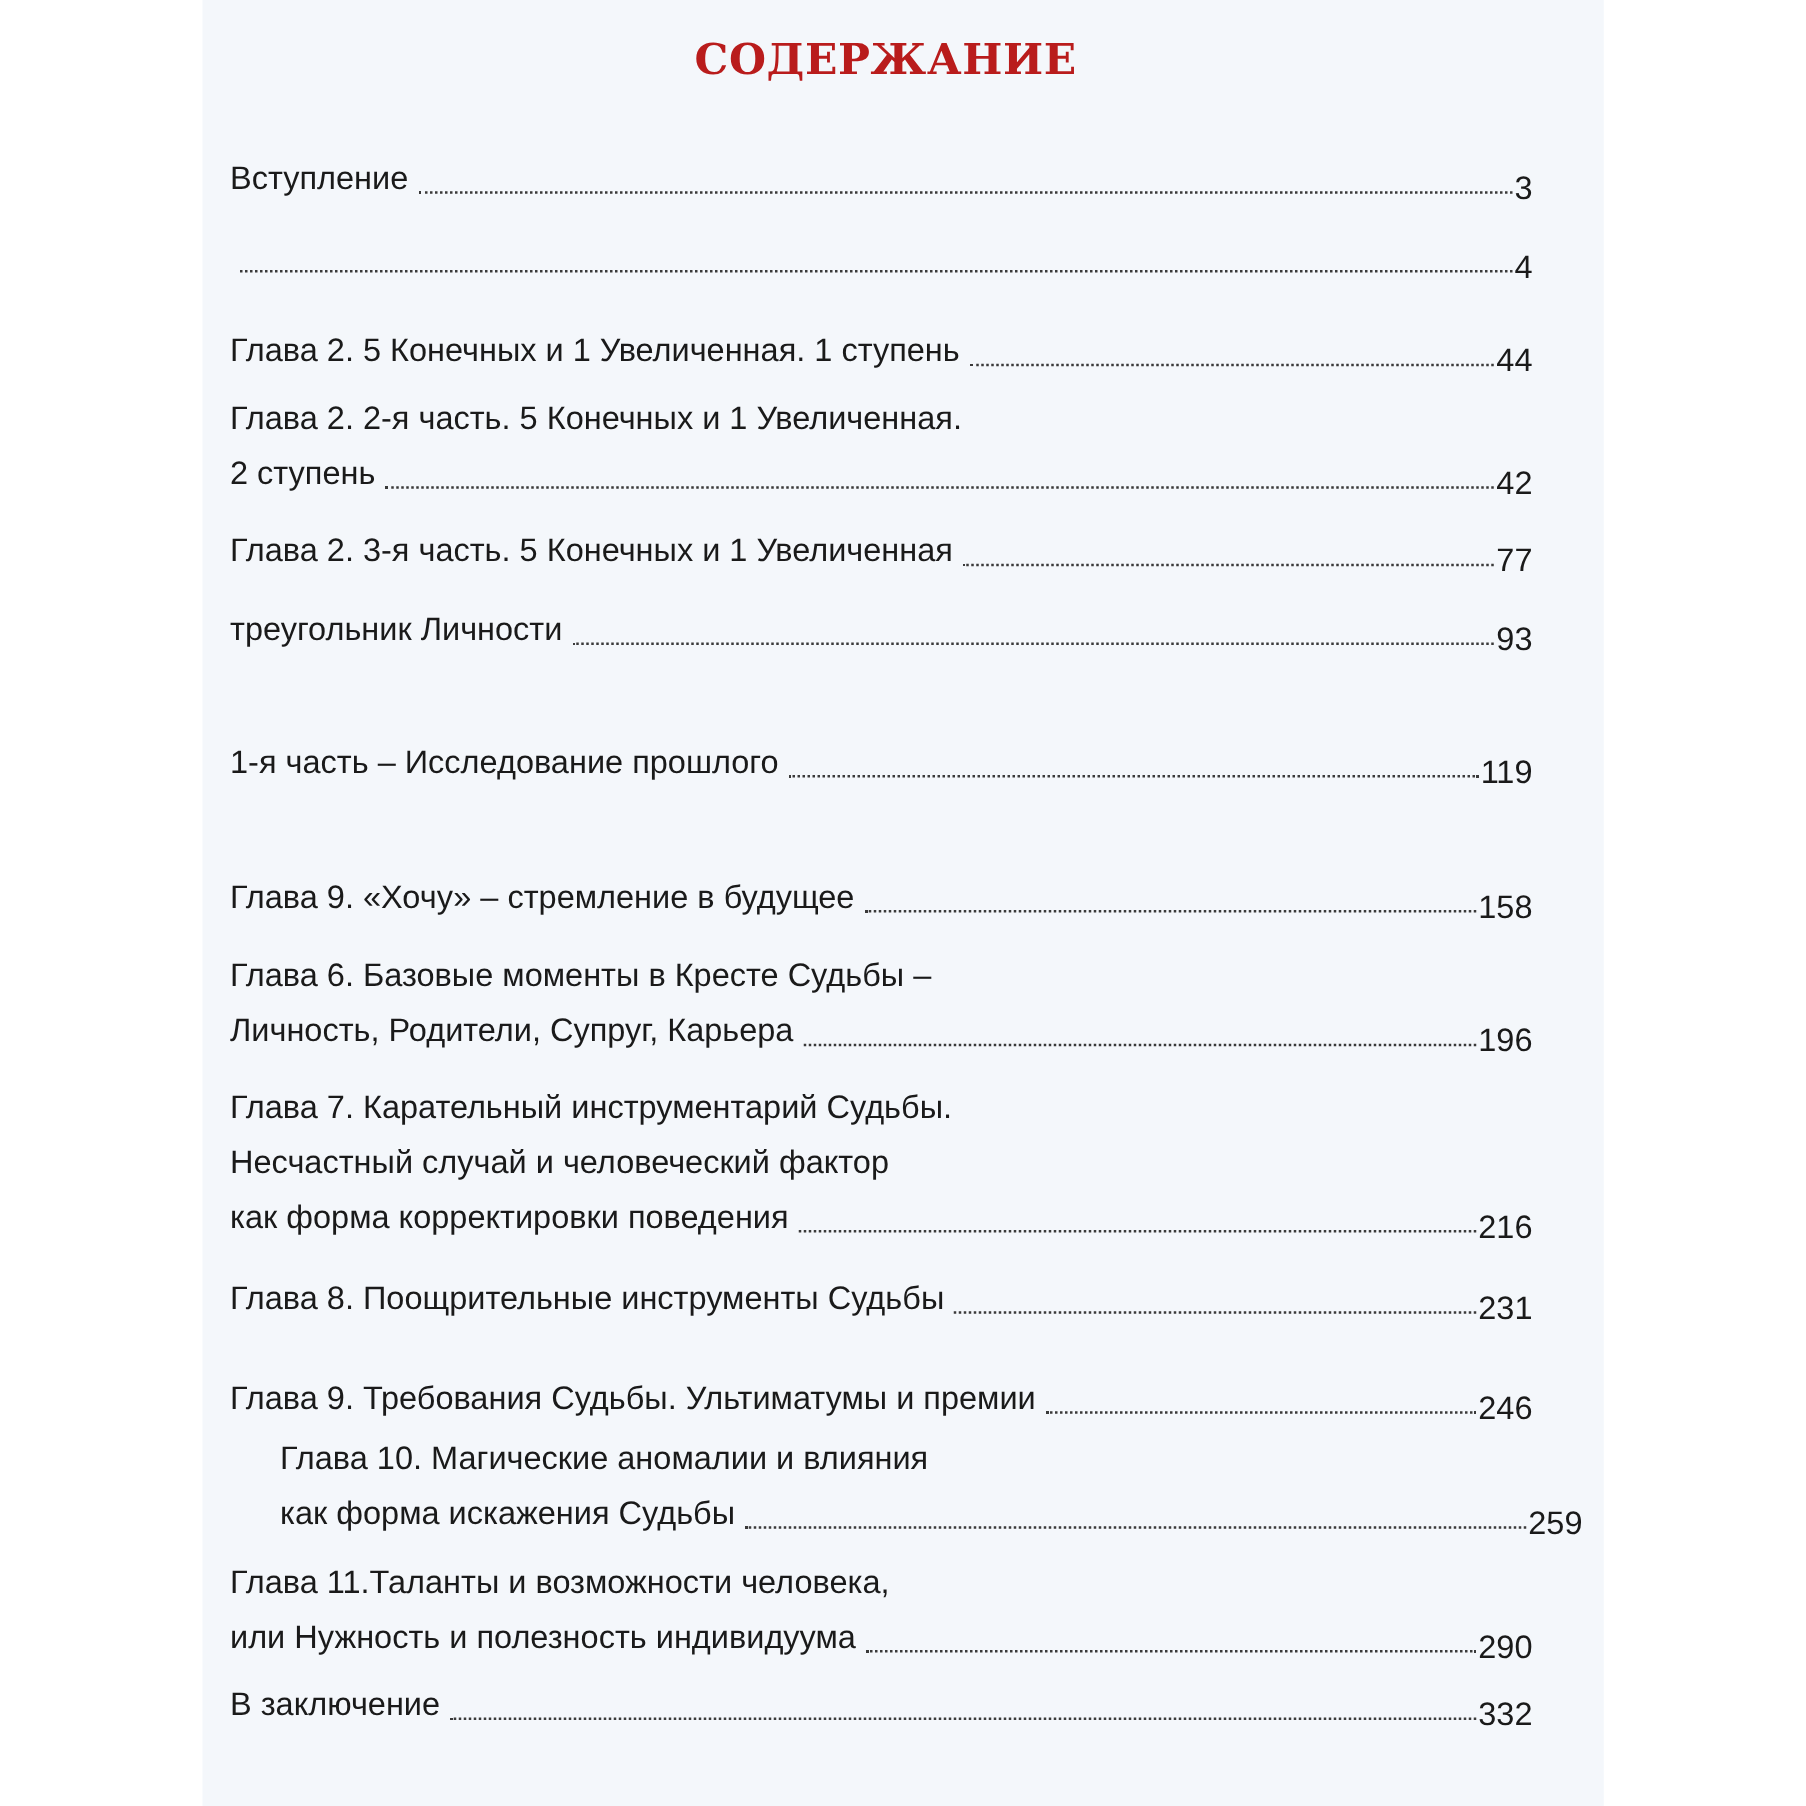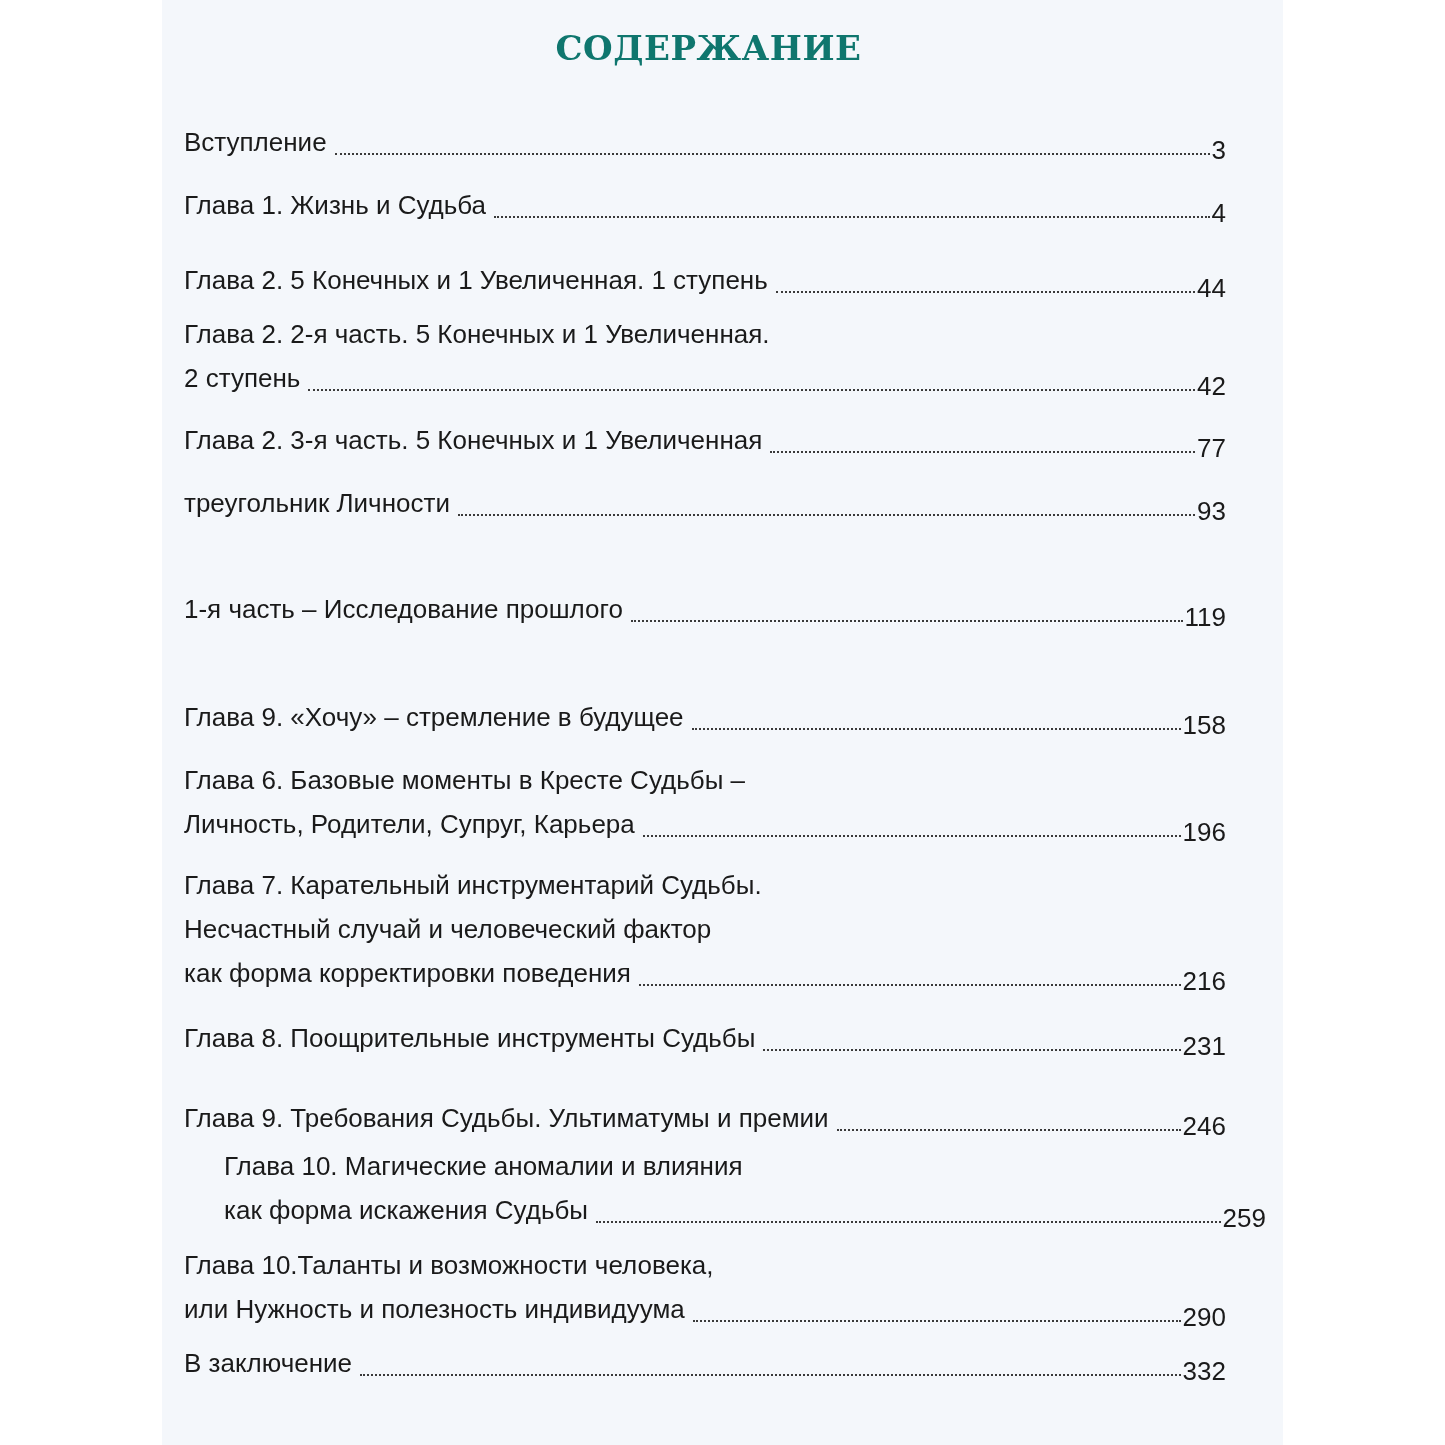--- a/index.html
+++ b/index.html
@@ -16,21 +16,21 @@
     background: #f4f7fb;
   }
   .title {
     position: absolute;
     left: 0; right: 0; top: 28px;
     text-align: center;
     font-family: "DejaVu Serif", serif;
     font-weight: bold;
     font-size: 34px;
     letter-spacing: 0.5px;
-    color: #0f766e;
+    color: #b91c1c;
     transform: translateX(-14px);
   }
   .entry {
     position: absolute;
     left: 22px;
     width: 1042px;
     font-family: "Liberation Sans", sans-serif;
     font-size: 26px;
     color: #1a1a1a;
     line-height: 44px;
@@ -63,21 +63,20 @@
   <div id="toc">
       <div class="entry" style="top: 120px;">
         <div class="last">
           <span>Вступление</span>
           <span class="dots"></span>
           <span class="page-num">3</span>
         </div>
       </div>
       <div class="entry" style="top: 183px;">
         <div class="last">
-          <span>Глава 1. Жизнь и Судьба</span>
           <span class="dots"></span>
           <span class="page-num">4</span>
         </div>
       </div>
       <div class="entry" style="top: 258px;">
         <div class="last">
           <span>Глава 2. 5 Конечных и 1 Увеличенная. 1 ступень</span>
           <span class="dots"></span>
           <span class="page-num">44</span>
         </div>
@@ -151,21 +150,21 @@
       </div>
       <div class="entry" style="top: 1144px; margin-left: 40px;">
         <span class="line">Глава 10. Магические аномалии и влияния</span>
         <div class="last">
           <span>как форма искажения Судьбы</span>
           <span class="dots"></span>
           <span class="page-num">259</span>
         </div>
       </div>
       <div class="entry" style="top: 1243px;">
-        <span class="line">Глава 10.Таланты и возможности человека,</span>
+        <span class="line">Глава 11.Таланты и возможности человека,</span>
         <div class="last">
           <span>или Нужность и полезность индивидуума</span>
           <span class="dots"></span>
           <span class="page-num">290</span>
         </div>
       </div>
       <div class="entry" style="top: 1341px;">
         <div class="last">
           <span>В заключение</span>
           <span class="dots"></span>

